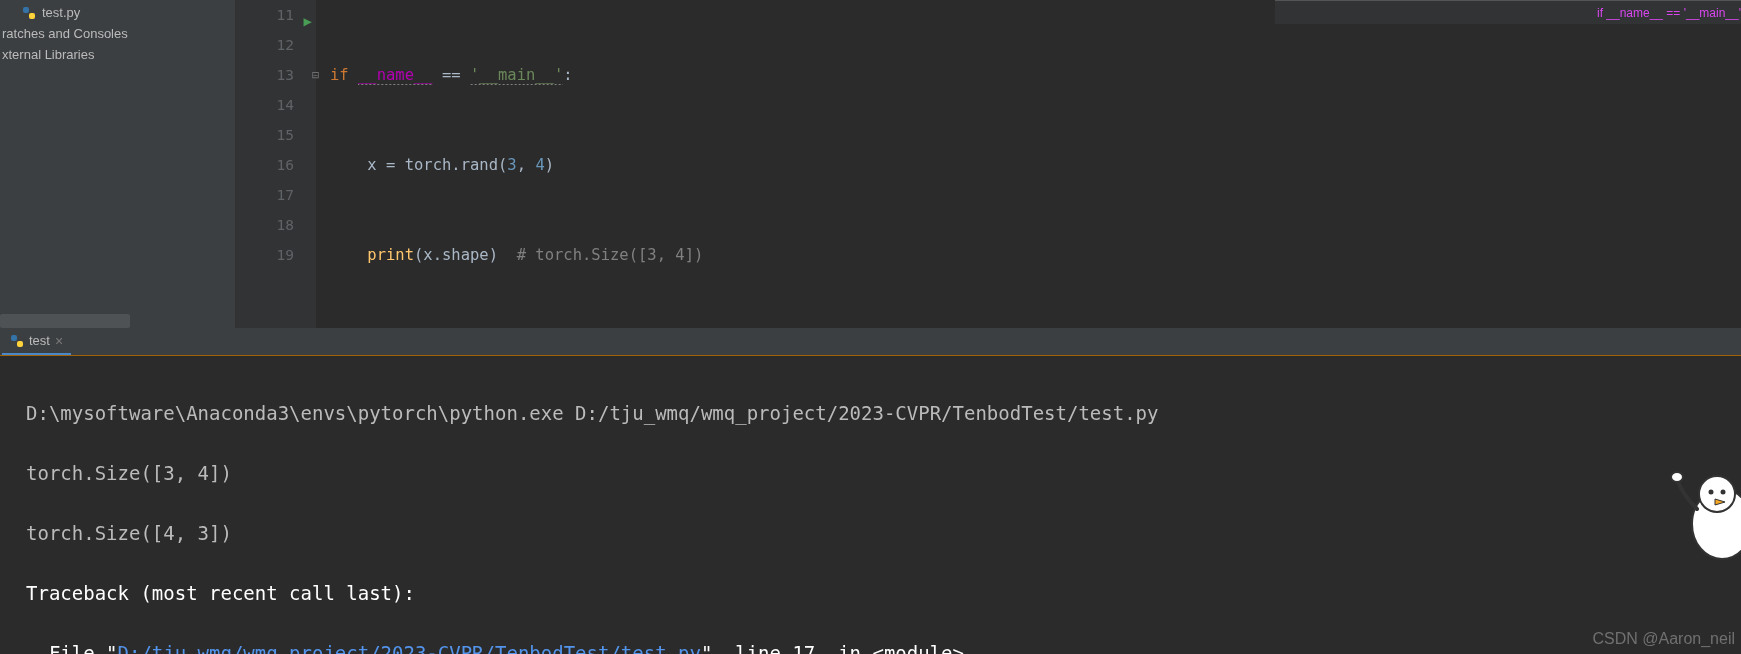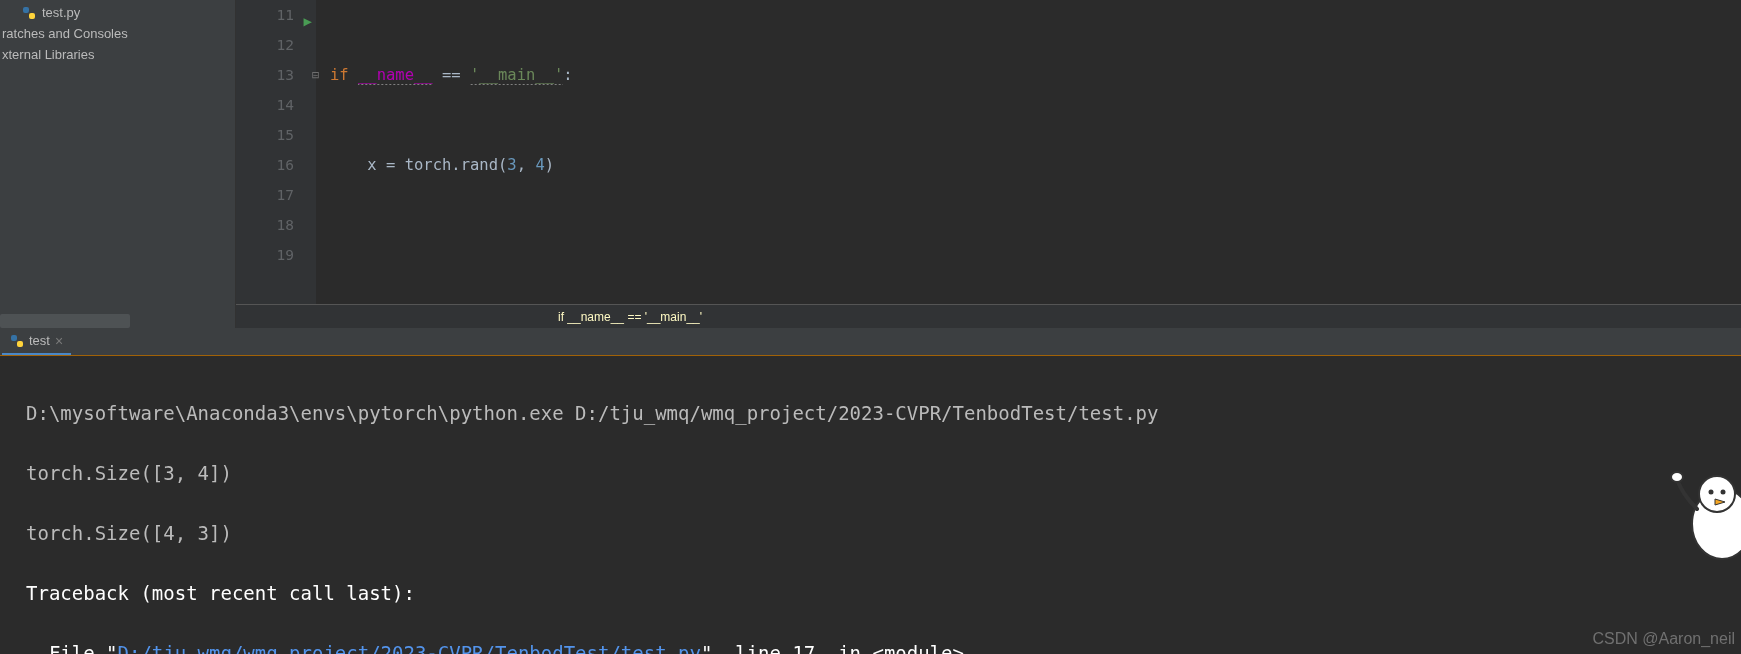--- a/index.html
+++ b/index.html
@@ -39,21 +39,21 @@
     position: absolute;
     bottom: 0; left: 0;
     height: 14px; width: 130px;
     background: #4e5254;
     border-radius: 2px;
   }
   .editor {
     flex: 1;
     background: #2b2b2b;
     display: flex;
-    flex-direction: column;
+    flex-direction: row;
     min-width: 0;
   }
   .code-area {
     flex: 1;
     display: flex;
     overflow: hidden;
     position: relative;
   }
   .gutter {
     width: 80px;
@@ -99,21 +99,21 @@
   .fold-marker {
     position: absolute;
     left: -18px;
     color: #6e6e6e;
     font-size: 12px;
   }
   .breadcrumb {
     height: 24px;
     background: #313335;
     border-top: 1px solid #555555;
-    color: #fef9c3;
+    color: #d946ef;
     font-family: -apple-system, "Segoe UI", sans-serif;
     font-size: 12px;
     padding-left: 322px;
     display: flex;
     align-items: center;
   }
   .tab-bar {
     height: 28px;
     background: #3c3f41;
     border-bottom: 1px solid #a16207;
@@ -195,20 +195,21 @@
         <div class="gutter-line"><span>14</span></div>
         <div class="gutter-line"><span>15</span></div>
         <div class="gutter-line"><span>16</span></div>
         <div class="gutter-line"><span>17</span></div>
         <div class="gutter-line"><span>18</span></div>
         <div class="gutter-line"><span>19</span></div>
       </div>
       <div class="code">
         <div class="code-line"><span class="fold-marker">⊟</span><span class="kw">if</span> <span class="dunder underline-wavy">__name__</span><span class="op"> == </span><span class="str underline-wavy">'__main__'</span><span class="op">:</span></div>
         <div class="code-line">    <span class="var">x</span><span class="op"> = </span><span class="var">torch</span><span>.</span><span class="var">rand</span><span>(</span><span class="num">3</span><span>, </span><span class="num">4</span><span>)</span></div>
+        <div class="code-line">    <span class="fn">print</span><span>(</span><span class="var">x</span><span>.</span><span class="var">shape</span><span>)</span><span class="cmt">  # torch.Size([3, 4])</span></div>
         
         
         
         
         
         
       </div>
     </div>
     <div class="breadcrumb">
       <span>if __name__ == '__main__'</span>

